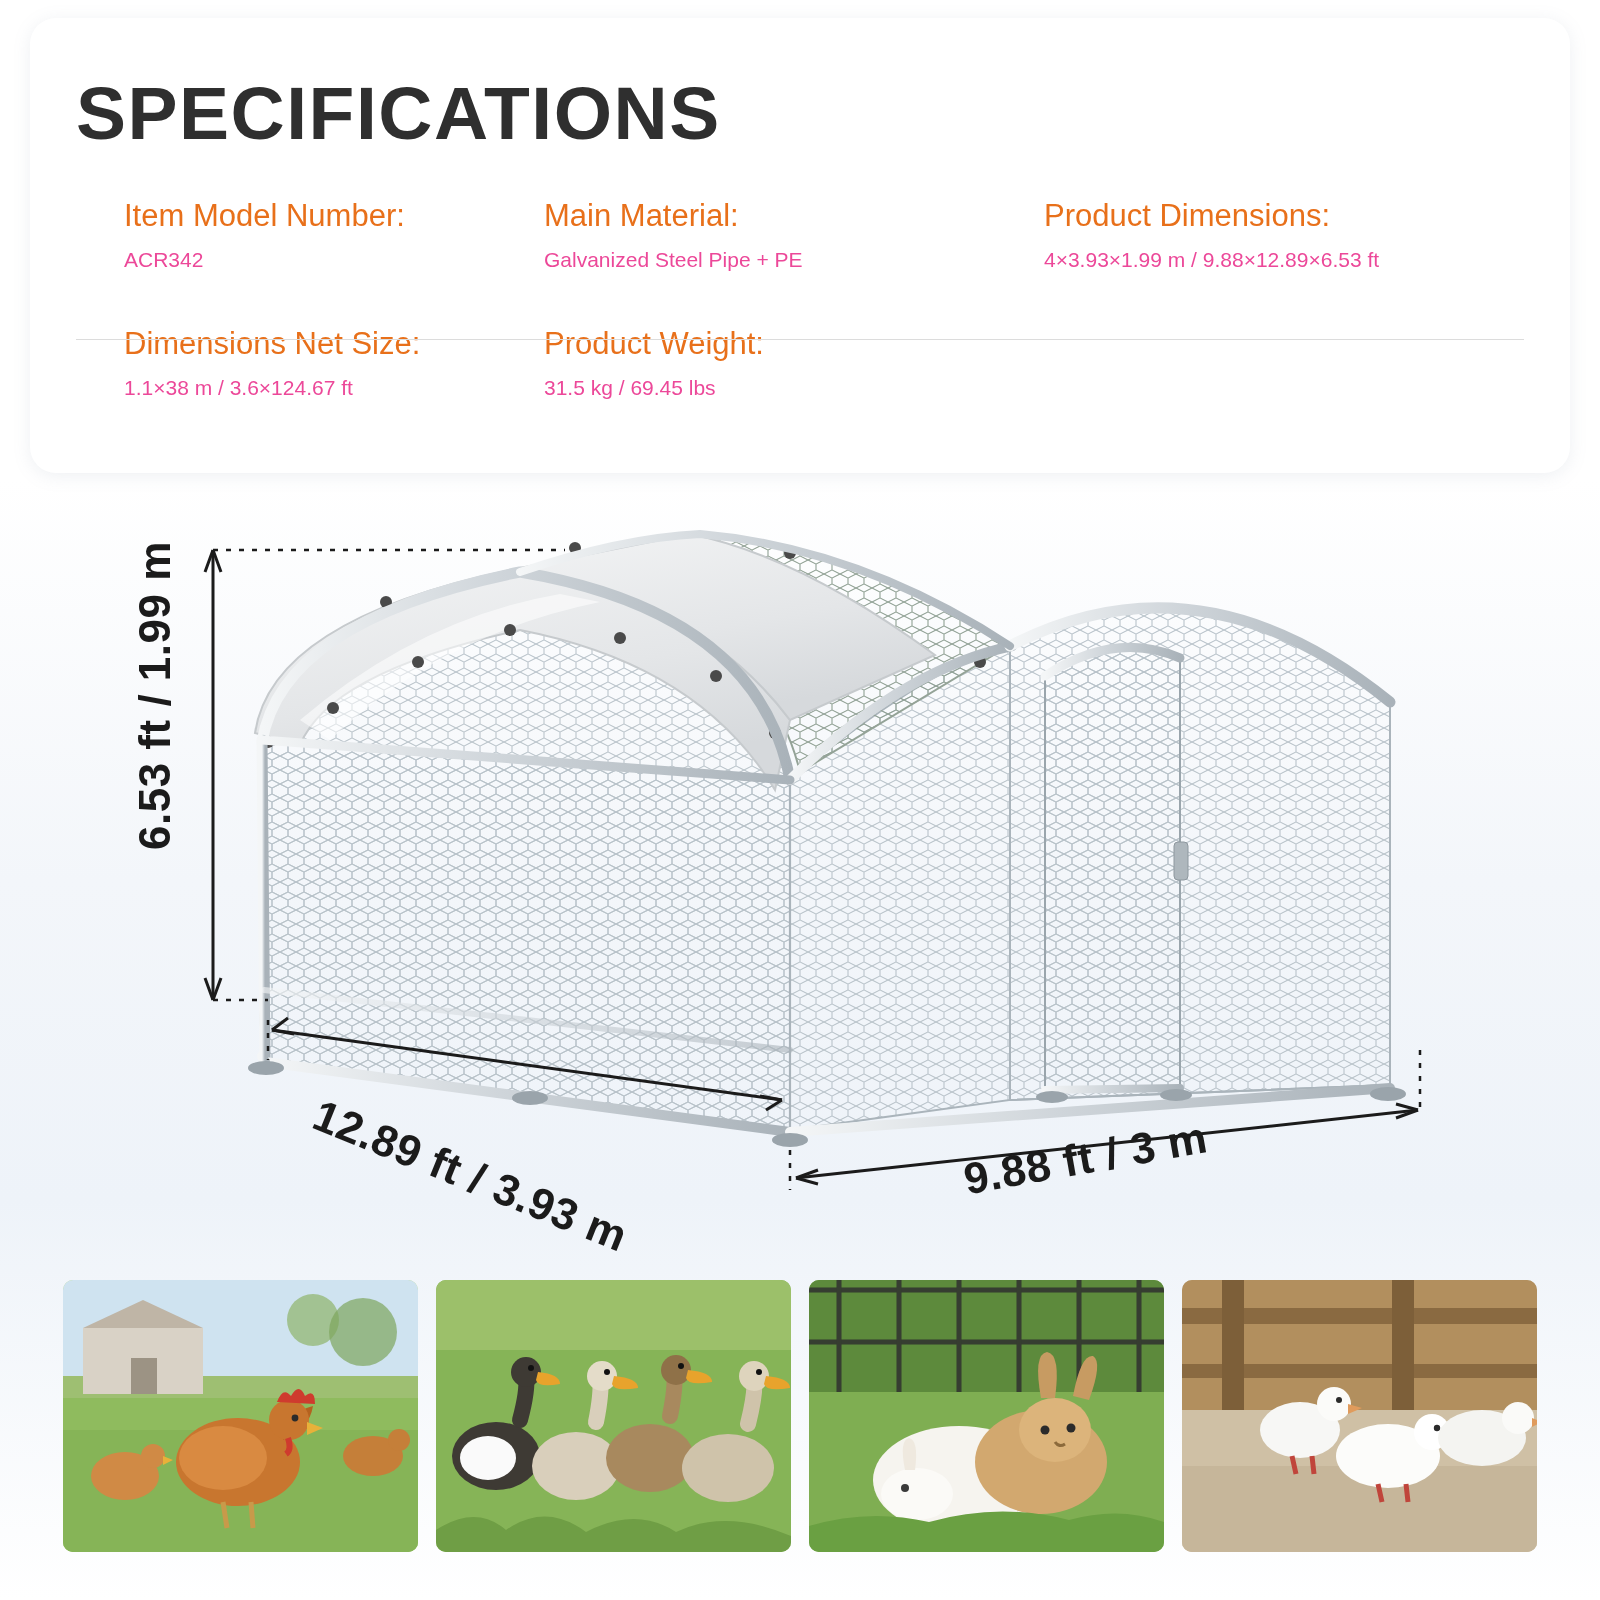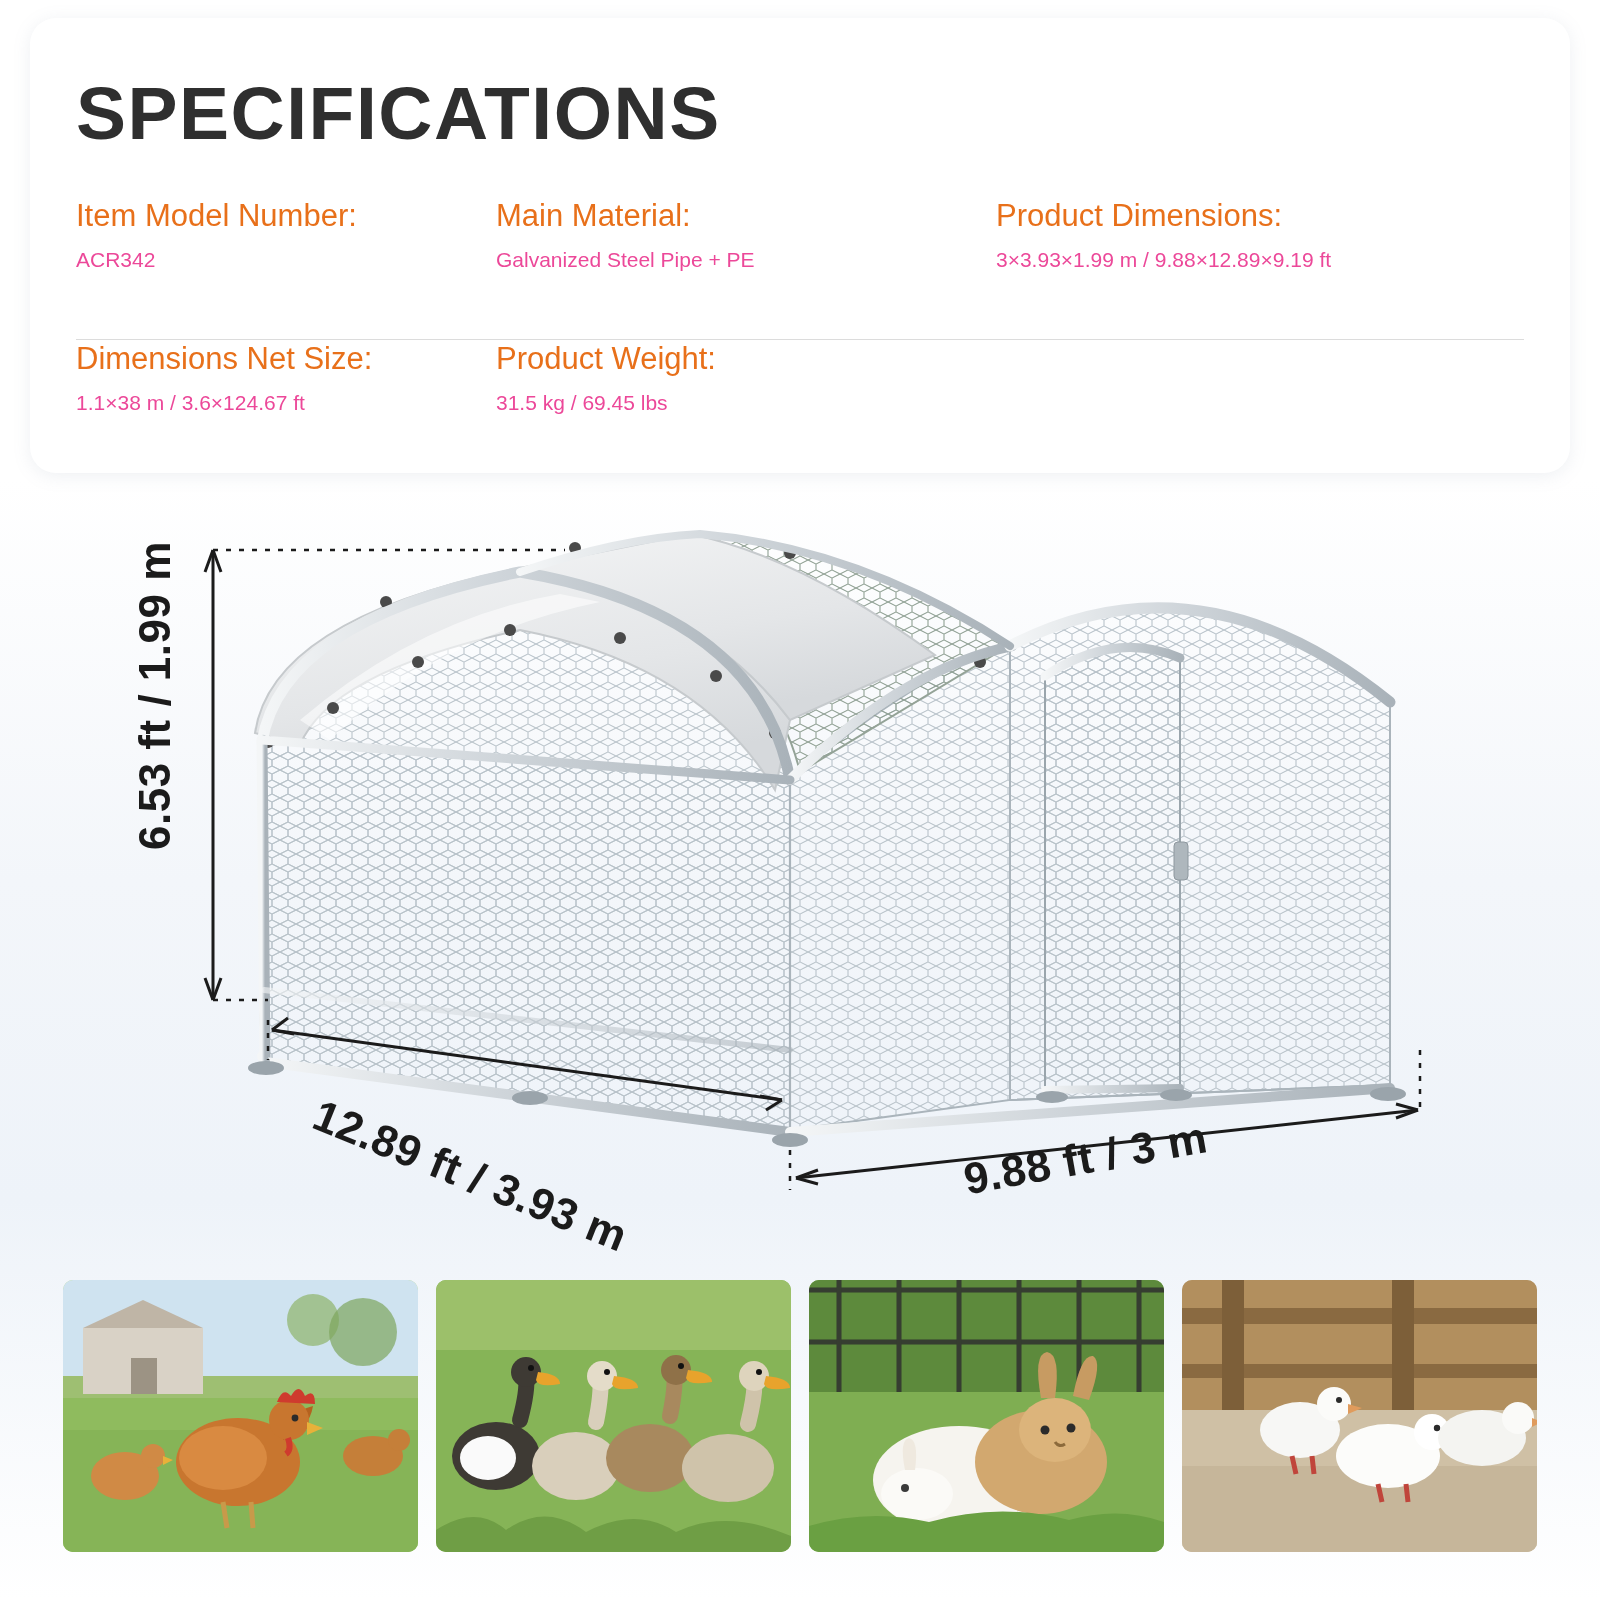--- a/index.html
+++ b/index.html
@@ -38,21 +38,22 @@
     font-weight: bold;
     letter-spacing: 1.5px;
     color: #2f2f2f;
     line-height: 1;
     margin: 18px 0 0 0;
   }
   .spec-grid {
     margin-top: 44px;
     display: grid;
     grid-template-columns: 420px 500px 1fr;
-    row-gap: 16px;
+    row-gap: 1px;
+    margin-left: 48px;
   }
   .spec-cell {
     padding-bottom: 22px;
   }
   .spec-label {
     color: #e8701a;
     font-size: 31px;
     line-height: 1.35;
     white-space: nowrap;
   }
@@ -142,21 +143,21 @@
       <div class="spec-cell">
         <div class="spec-label">Item Model Number:</div>
         <div class="spec-value">ACR342</div>
       </div>
       <div class="spec-cell">
         <div class="spec-label">Main Material:</div>
         <div class="spec-value">Galvanized Steel Pipe + PE</div>
       </div>
       <div class="spec-cell">
         <div class="spec-label">Product Dimensions:</div>
-        <div class="spec-value">3×3.93×1.99 m / 9.88×12.89×9.19 ft</div>
+        <div class="spec-value">4×3.93×1.99 m / 9.88×12.89×6.53 ft</div>
       </div>
 
       <div class="spec-cell spec-row2-cell" style="padding-top:26px">
         <div class="spec-label">Dimensions Net Size:</div>
         <div class="spec-value">1.1×38 m / 3.6×124.67 ft</div>
       </div>
       <div class="spec-cell" style="padding-top:26px">
         <div class="spec-label">Product Weight:</div>
         <div class="spec-value">31.5 kg / 69.45 lbs</div>
       </div>

